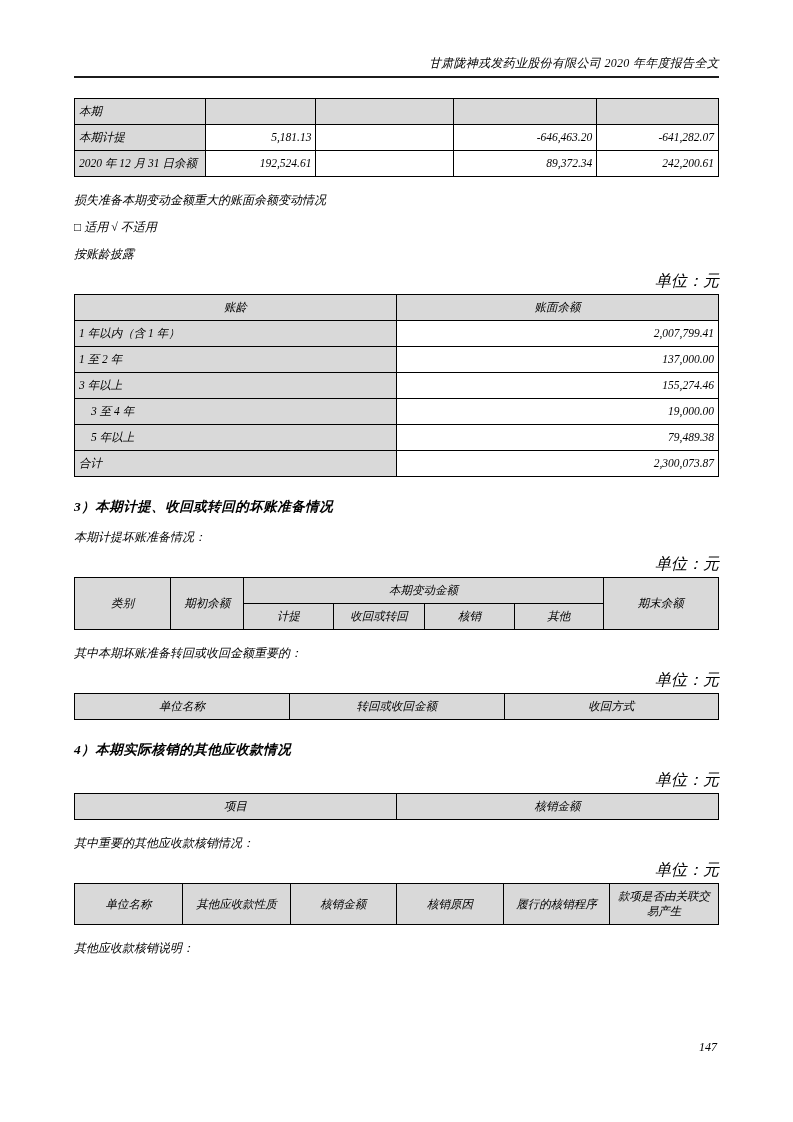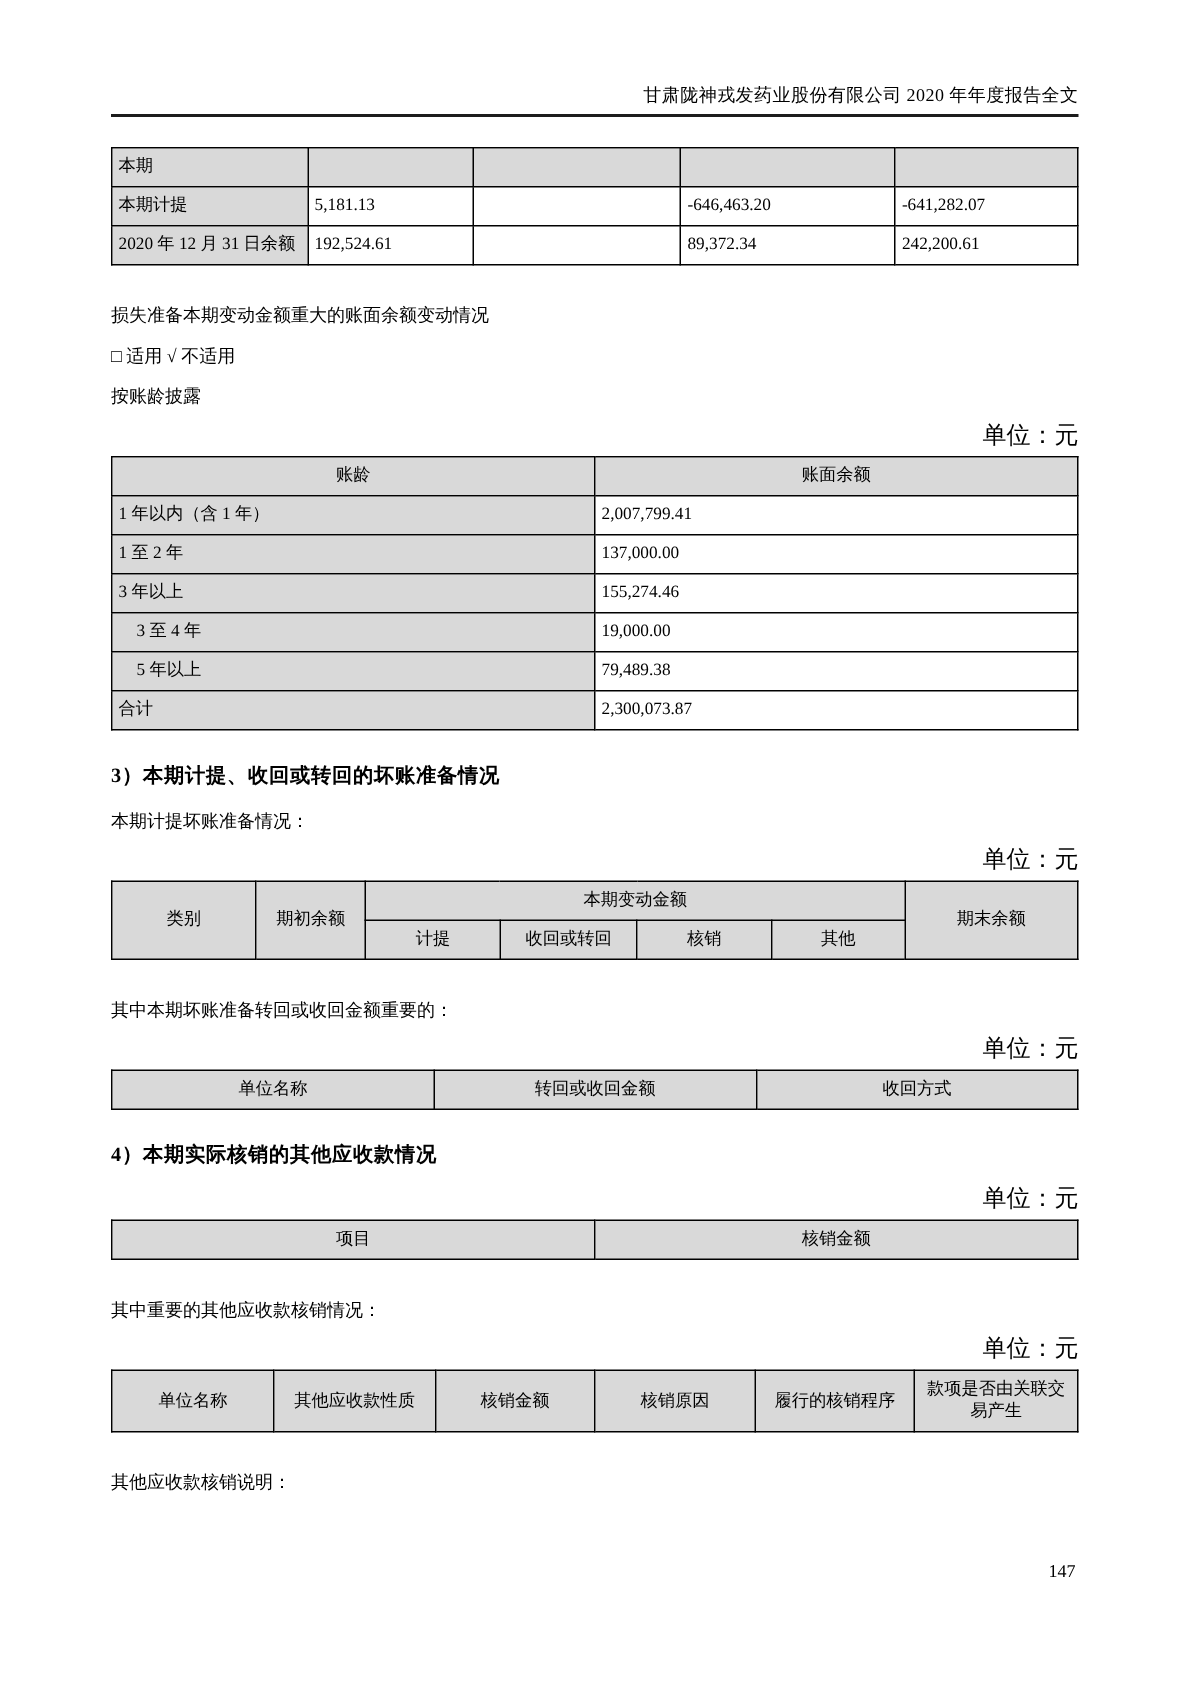--- a/index.html
+++ b/index.html
@@ -5,20 +5,21 @@
   * { margin:0; padding:0; box-sizing:border-box; }
   html,body { background:#ffffff; }
   body { font-family:"Liberation Serif","DejaVu Serif",serif; color:#000; }
   .page {
     position:relative;
     width:793px; height:1122px;
     margin:0 auto;
     background:#fff;
     padding:55px 74px 0 74px;
     overflow:hidden;
+    font-style:italic;
   }
   .doc-header {
     text-align:right;
     font-size:12px;
     line-height:16px;
     letter-spacing:0.3px;
     padding-bottom:5px;
     border-bottom:2px solid #1c1c1c;
   }
   table {
@@ -29,25 +30,25 @@
   }
   td {
     border:1px solid #000;
     padding:5px 4px;
     vertical-align:middle;
     line-height:15px;
     overflow:hidden;
     word-break:break-all;
   }
   .gray { background:#d9d9d9; }
-  .num  { text-align:left; font-family:"Liberation Serif","DejaVu Serif",serif; }
+  .num  { text-align:right; font-family:"Liberation Serif","DejaVu Serif",serif; }
   .ctr  { text-align:center; }
   .indent { padding-left:16px; }
   .t1 { margin-top:20px; }
-  .note { font-size:12px; line-height:16px; margin-top:25px; }
+  .note { font-size:12px; line-height:16px; margin-top:15px; }
   .note-gap { margin-top:11px; }
   .unit { text-align:right; font-size:16px; line-height:16px; margin-top:11px; }
   .tbl { margin-top:5px; }
   .sec-heading {
     font-size:13.5px; font-weight:bold;
     line-height:18px;
     margin-top:21px;
     letter-spacing:0.5px;
   }
   .sec-gap { margin-top:13px; }

